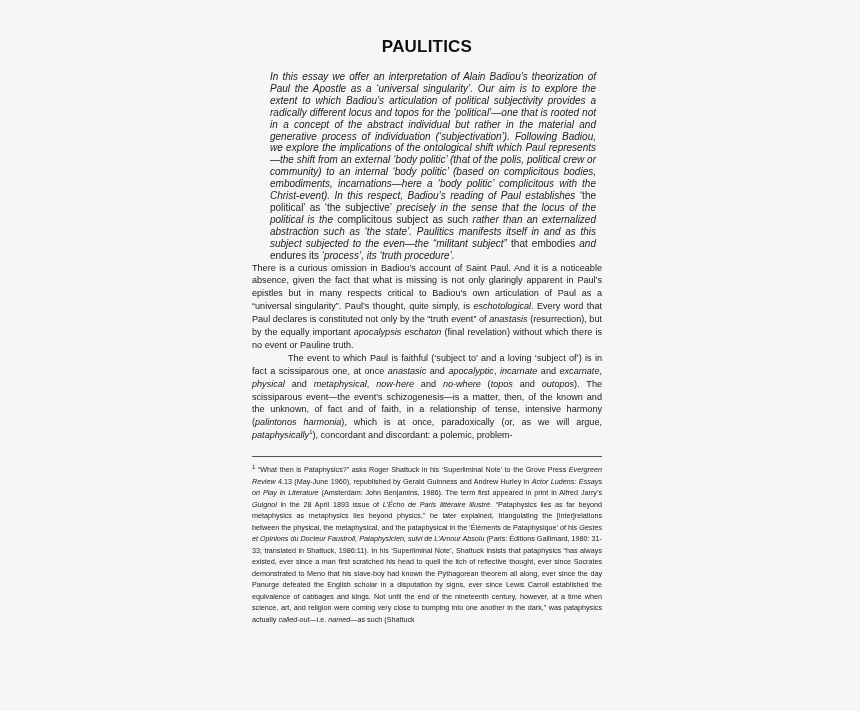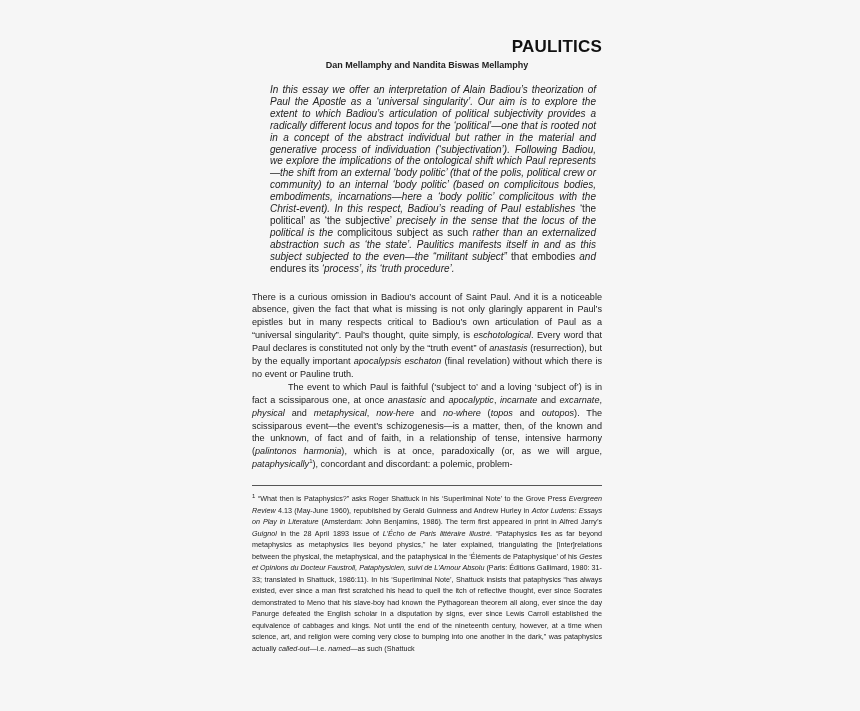--- a/index.html
+++ b/index.html
@@ -1,37 +1,36 @@
 <!DOCTYPE html>
 <html><head>
 <meta charset="utf-8">
 <style>
   html, body { margin:0; padding:0; }
   body { width:860px; height:711px; background:#f6f6f6; position:relative; overflow:hidden; font-family:"Liberation Sans", "DejaVu Sans", sans-serif; color:#1a1a1a; }
   .page { position:absolute; left:252px; top:36px; width:350px; }
-  .title { text-align:right; font-weight:bold; font-size:17px; letter-spacing:0.2px; margin:0; line-height:22px; color:#111; }
+  .title { text-align:center; font-weight:bold; font-size:17px; letter-spacing:0.2px; margin:0; line-height:22px; color:#111; }
   .authors { text-align:center; font-weight:bold; font-size:9px; line-height:12px; margin-top:1px; color:#222; }
   .affil { text-align:center; font-weight:bold; font-size:9px; line-height:12px; color:#222; }
   .abstract { margin:13px 6px 0 18px; font-style:italic; font-size:10px; line-height:11.9px; text-align:justify; color:#222; }
   .abstract p { margin:0; }
-  .body { margin-top:16px; font-size:9.1px; line-height:12.9px; text-align:justify; color:#1a1a1a; }
+  .body { font-size:9.1px; line-height:12.9px; text-align:justify; color:#1a1a1a; }
   .body p { margin:0; }
   .body p.indent { text-indent:36px; }
   .rule { margin-top:14px; border-top:1px solid #555; width:100%; height:0; }
   .footnote { margin-top:7px; font-size:7.2px; line-height:11.5px; text-align:justify; color:#222; }
   .footnote p { margin:0; }
   sup { font-size:6px; line-height:0; vertical-align:super; }
   i { font-style:italic; }
 </style>
 </head>
 <body>
 
 <div class="page">
   <h1 class="title">PAULITICS</h1>
-  <div class="authors">Dan Mellamphy and Nandita Biswas Mellamphy</div>
 
   <div class="abstract">
     <p><span>In this essay we offer an interpretation of Alain Badiou’s theorization of Paul the Apostle as a ‘universal singularity’. Our aim is to explore the extent to which Badiou’s articulation of political subjectivity provides a radically different locus and topos for the ‘political’—one that is rooted not in a concept of the abstract individual but rather in the material and generative process of individuation (‘subjectivation’). Following Badiou, we explore the implications of the ontological shift which Paul represents—the shift from an external ‘body politic’ (that of the polis, political crew or community) to an internal ‘body politic’ (based on complicitous bodies, embodiments, incarnations—here a ‘body politic’ complicitous with the Christ-event). In this respect, Badiou’s reading of Paul establishes </span><span style="font-style:normal">‘the political’ as ‘the subjective’</span><span> precisely in the sense that the locus of the political is the </span><span style="font-style:normal">complicitous subject as such</span><span> rather than an externalized abstraction such as ‘the state’. Paulitics manifests itself in and as this subject subjected to the even—the “militant subject”</span><span style="font-style:normal"> that </span><span style="font-style:normal">embodies</span><span> and </span><span style="font-style:normal">endures its</span><span> ‘process’, its ‘truth procedure’.</span></p>
   </div>
 
   <div class="body">
     <p><span>There is a curious omission in Badiou’s account of Saint Paul.  And it is a noticeable absence, given the fact that what is missing is not only glaringly apparent in Paul’s epistles but in many respects critical to Badiou’s own articulation of Paul as a “universal singularity”.  Paul’s thought, quite simply, is </span><i>eschotological</i><span>. Every word that Paul declares is constituted not only by the “truth event” of </span><i>anastasis</i><span> (resurrection), but by the equally important </span><i>apocalypsis eschaton</i><span> (final revelation) without which there is no event or Pauline truth.</span></p>
     <p class="indent"><span>The event to which Paul is faithful (‘subject to’ and a loving ‘subject of’) is in fact a scissiparous one, at once </span><i>anastasic</i><span> and </span><i>apocalyptic</i><span>, </span><i>incarnate</i><span> and </span><i>excarnate</i><span>, </span><i>physical</i><span> and </span><i>metaphysical</i><span>, </span><i>now-here</i><span> and </span><i>no-where</i><span> (</span><i>topos</i><span> and </span><i>outopos</i><span>).  The scissiparous event—the event’s schizogenesis—is a matter, then, of the known and the unknown, of fact and of faith, in a relationship of tense, intensive harmony (</span><i>palintonos harmonia</i><span>), which is at once, paradoxically (or, as we will argue, </span><i>pataphysically</i><sup>1</sup><span>), concordant and discordant: a polemic, problem-</span></p>
   </div>
 

